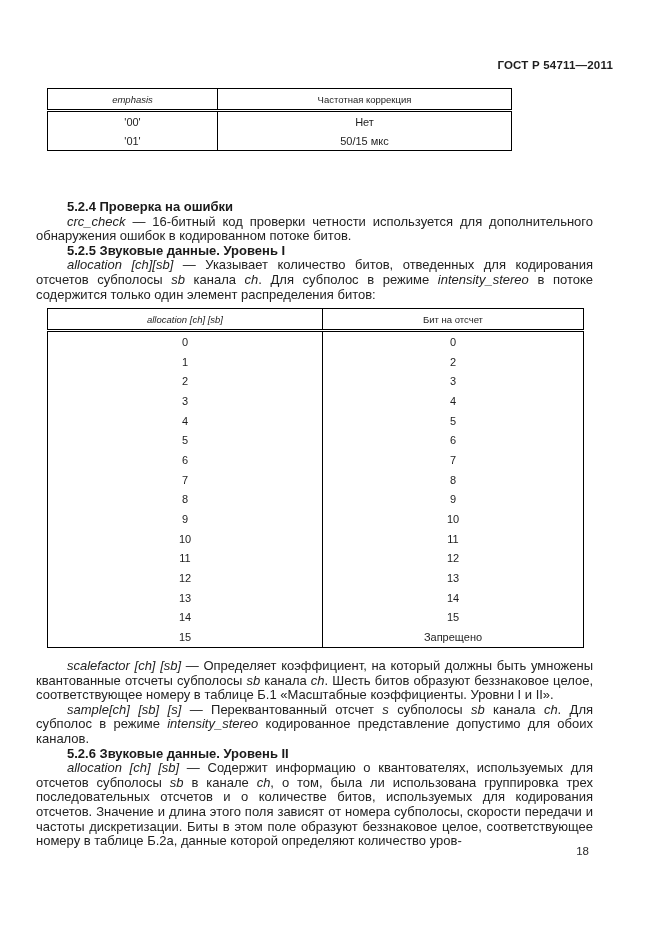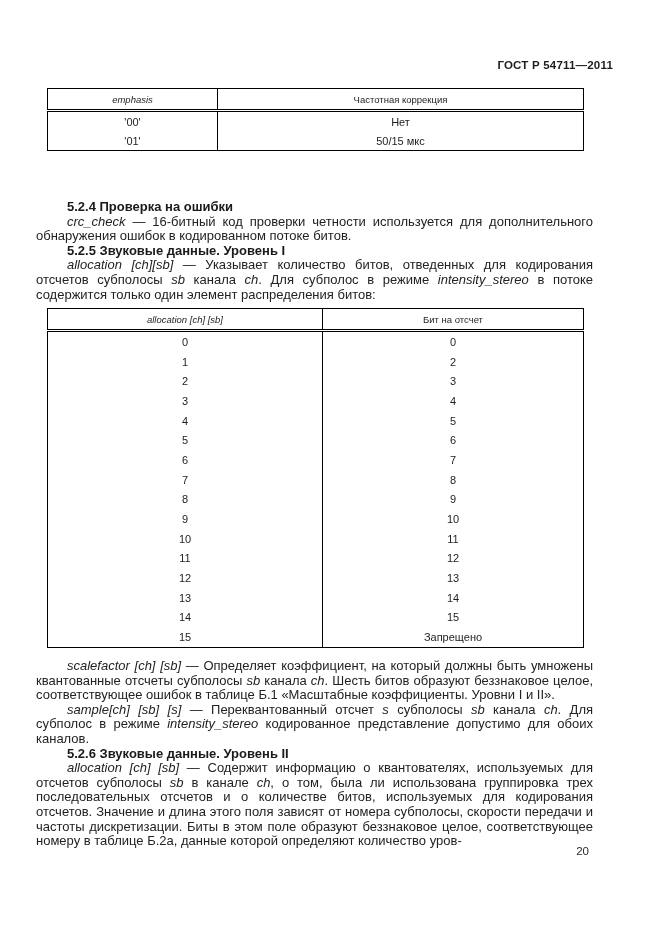--- a/index.html
+++ b/index.html
@@ -20,21 +20,21 @@
     letter-spacing: 0.2px;
   }
   table.doc-table {
     position: absolute;
     left: 47px;
     border-collapse: collapse;
     border: 1px solid #000;
     table-layout: fixed;
     background: #fff;
   }
-  #emphasis-table { top: 88px; width: 537px; padding-left: 6px; }
+  #emphasis-table { top: 88px; width: 465px; padding-left: 6px; }
   #allocation-table { top: 308px; width: 537px; }
   table.doc-table th {
     border-left: 1px solid #000;
     border-right: 1px solid #000;
     border-bottom: 3px double #000;
     font-weight: normal;
     font-size: 9.5px;
     color: #1e1e1e;
     text-align: center;
     vertical-align: middle;
@@ -187,19 +187,19 @@
         <td><span>15</span></td>
       </tr>
       <tr>
         <td><span>15</span></td>
         <td><span>Запрещено</span></td>
       </tr>
     </tbody>
 </table>
 
 <div class="text-block" id="text-block-2">
-  <p><i>scalefactor [ch] [sb]</i><span> — Определяет коэффициент, на который должны быть умножены квантованные отсчеты субполосы </span><i>sb</i><span> канала </span><i>ch</i><span>. Шесть битов образуют беззнаковое целое, соответствующее ошибок в таблице Б.1 «Масштабные коэффициенты. Уровни I и II».</span></p>
+  <p><i>scalefactor [ch] [sb]</i><span> — Определяет коэффициент, на который должны быть умножены квантованные отсчеты субполосы </span><i>sb</i><span> канала </span><i>ch</i><span>. Шесть битов образуют беззнаковое целое, соответствующее номеру в таблице Б.1 «Масштабные коэффициенты. Уровни I и II».</span></p>
   <p><i>sample[ch] [sb] [s]</i><span> — Переквантованный отсчет </span><i>s</i><span> субполосы </span><i>sb</i><span> канала </span><i>ch</i><span>. Для субполос в режиме </span><i>intensity_stereo</i><span> кодированное представление допустимо для обоих каналов.</span></p>
   <h4>5.2.6 Звуковые данные. Уровень II</h4>
   <p><i>allocation [ch] [sb]</i><span> — Содержит информацию о квантователях, используемых для отсчетов субполосы </span><i>sb</i><span> в канале </span><i>ch</i><span>, о том, была ли использована группировка трех последовательных отсчетов и о количестве битов, используемых для кодирования отсчетов. Значение и длина этого поля зависят от номера субполосы, скорости передачи и частоты дискретизации. Биты в этом поле образуют беззнаковое целое, соответствующее номеру в таблице Б.2а, данные которой определяют количество уров-</span></p>
 </div>
 
-<div class="page-number">20</div>
+<div class="page-number">18</div>
 
 </body></html>

